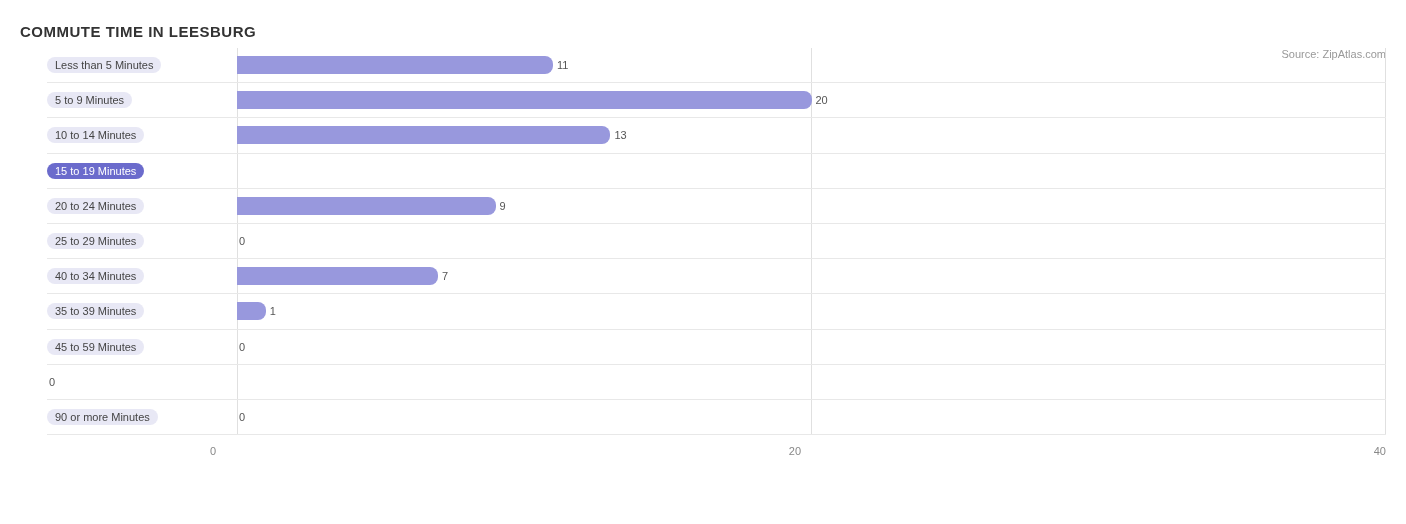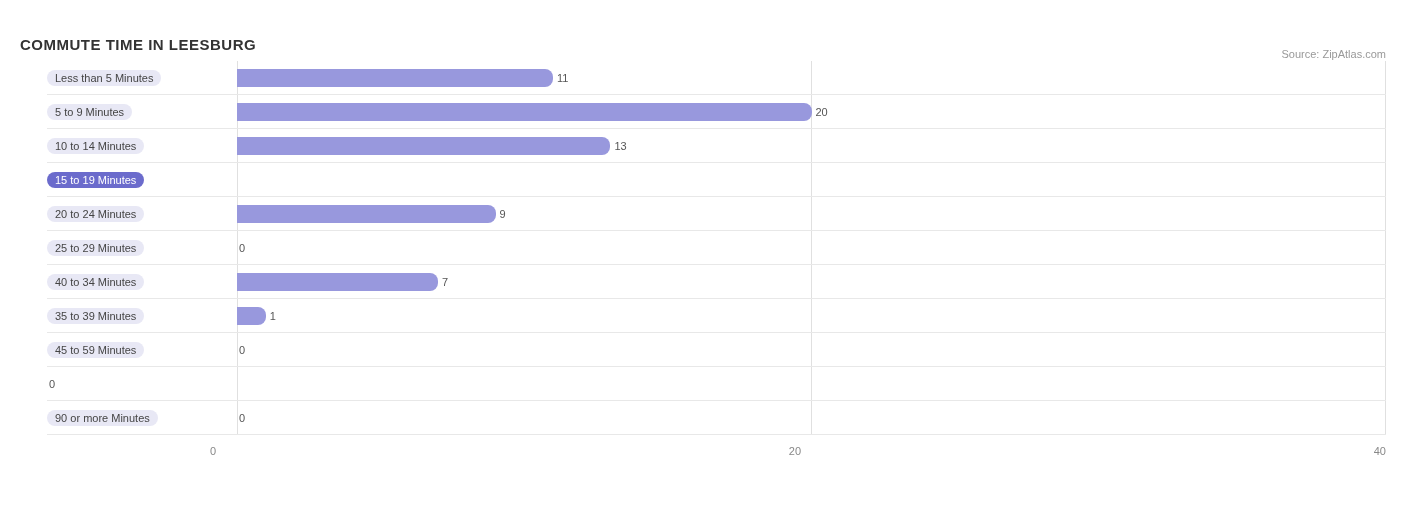--- a/index.html
+++ b/index.html
@@ -6,21 +6,21 @@
     body {
       background: #fff;
       font-family: Arial, sans-serif;
       width: 1406px;
       height: 524px;
       overflow: hidden;
     }
     .chart-container {
       width: 1406px;
       height: 524px;
-      padding: 36px 20px 40px 20px;
+      padding: 23px 20px 40px 20px;
       position: relative;
       background: #fff;
     }
     .chart-title {
       font-size: 15px;
       font-weight: bold;
       color: #333;
       letter-spacing: 0.5px;
       text-transform: uppercase;
       margin-bottom: 8px;

